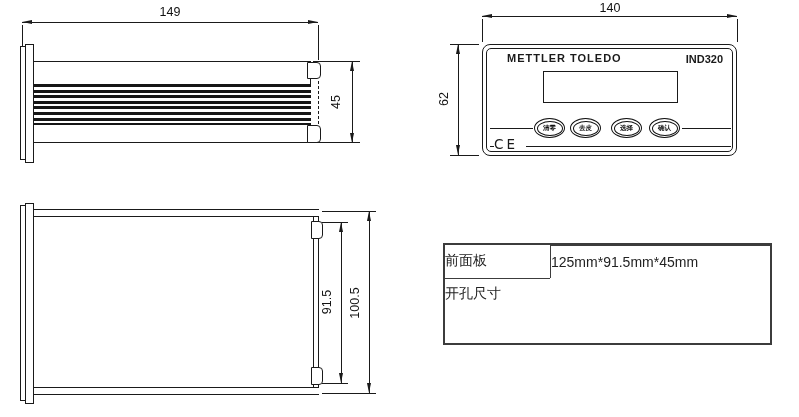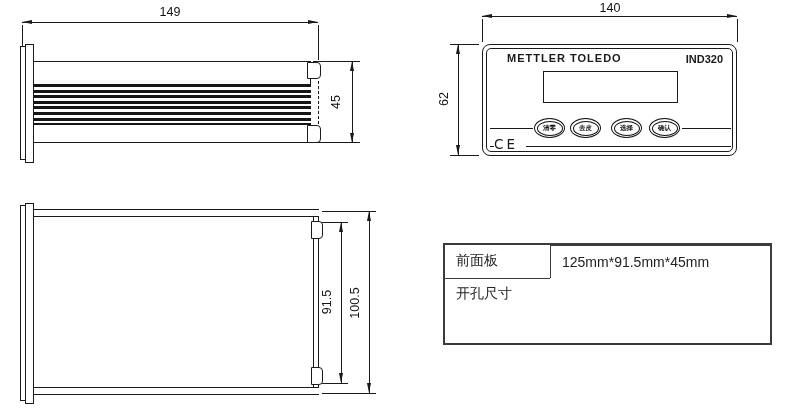--- a/index.html
+++ b/index.html
@@ -42,21 +42,21 @@
   .pline{position:absolute;height:1.4px;background:#1a1a1a;}
   
   .rail{position:absolute;border-top:1.2px solid #1a1a1a;border-bottom:1.2px solid #1a1a1a;
         box-sizing:border-box;background:#fff;}
   .wall{position:absolute;border-left:1.2px solid #1a1a1a;border-right:1.2px solid #1a1a1a;
         box-sizing:border-box;background:#fff;}
   
   .spec{position:absolute;left:443px;top:243px;width:329px;height:102px;
         border:2px solid #3c3c3c;box-sizing:border-box;background:#fff;
         display:grid;grid-template-columns:105px 1fr;grid-template-rows:1fr 1fr 1fr;}
-  .spec .cell{display:flex;align-items:center;padding-left:11px;font-size:14px;color:#222;
+  .spec .cell{display:flex;align-items:center;font-size:14px;color:#222;
         box-sizing:border-box;}
   .spec .val{border-left:1.6px solid #3c3c3c;}
   .spec .rtop{border-top:1.6px solid #3c3c3c;}
 </style>
 </head>
 <body>
 
 <div id="stage">
 
   <div>

